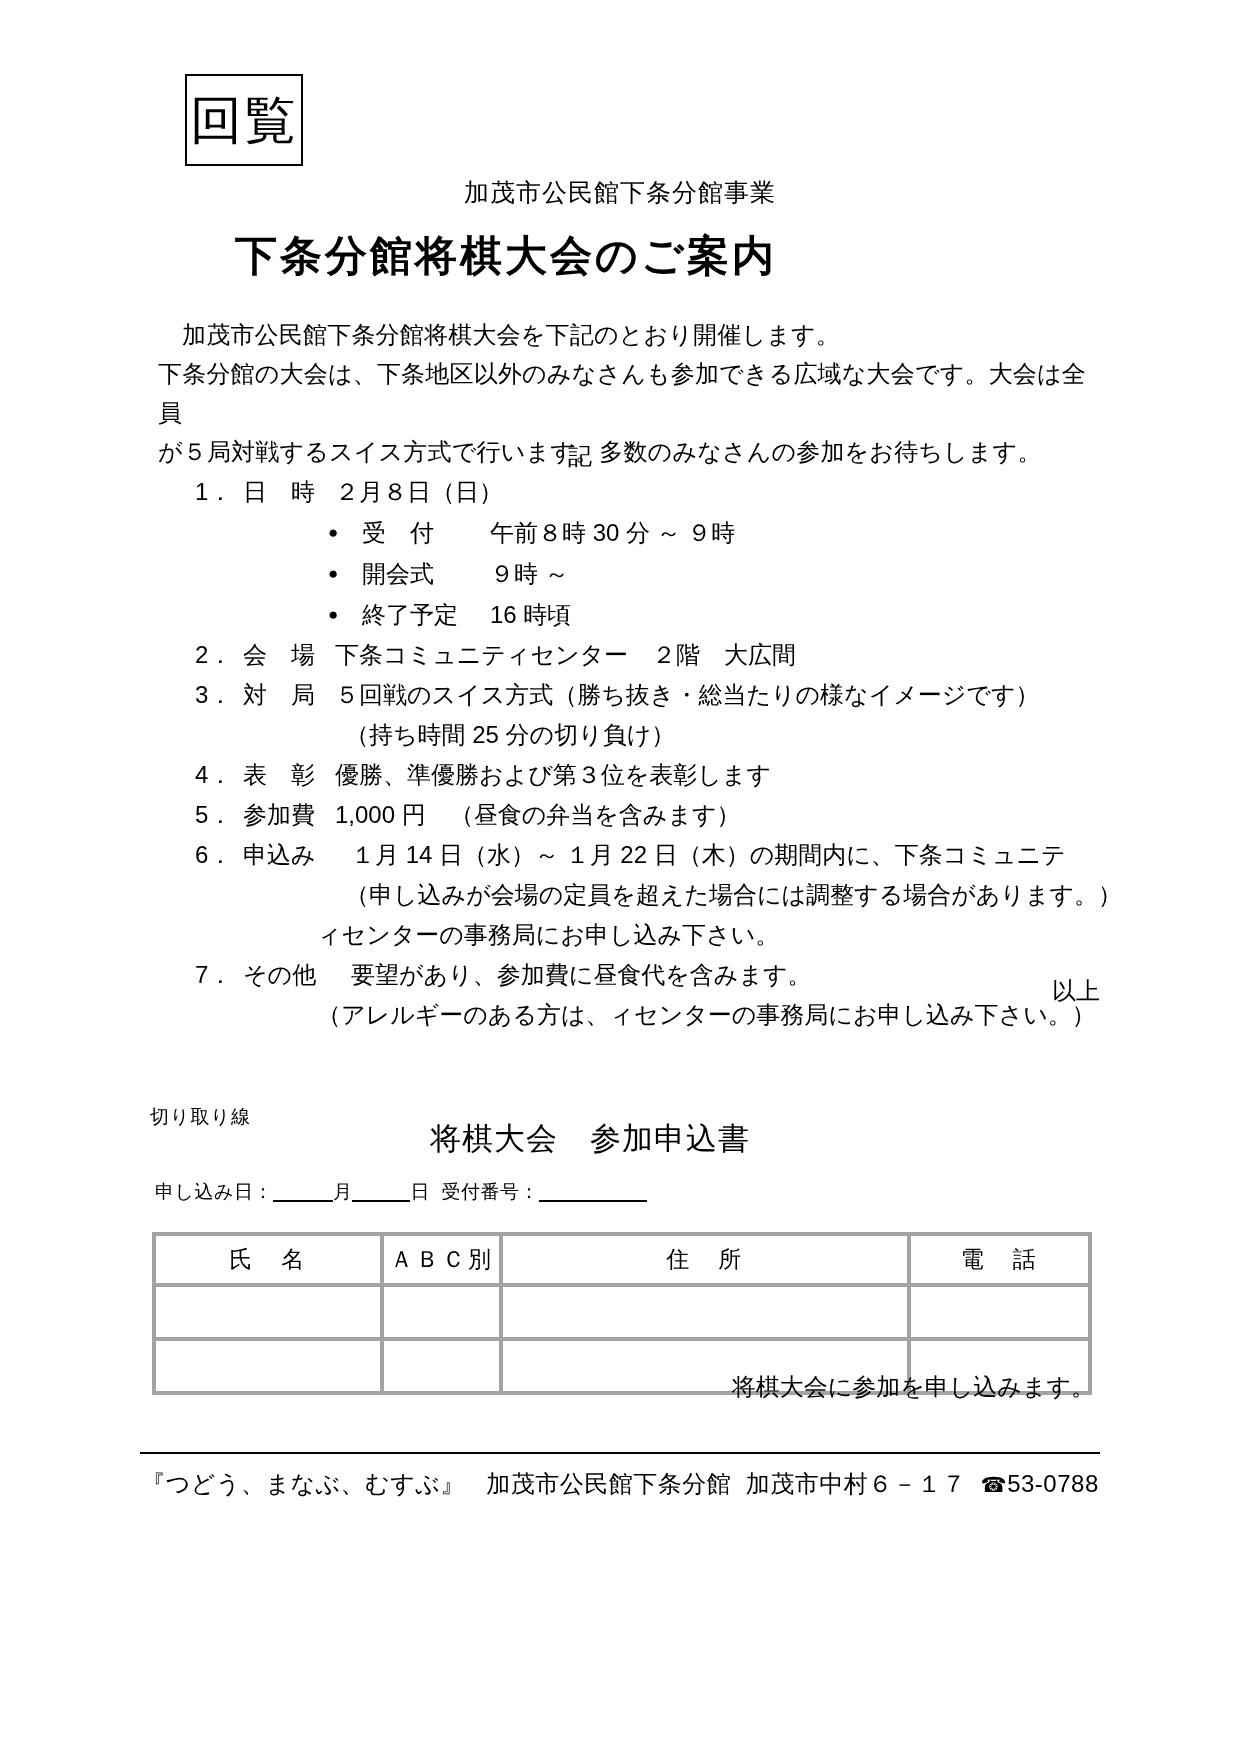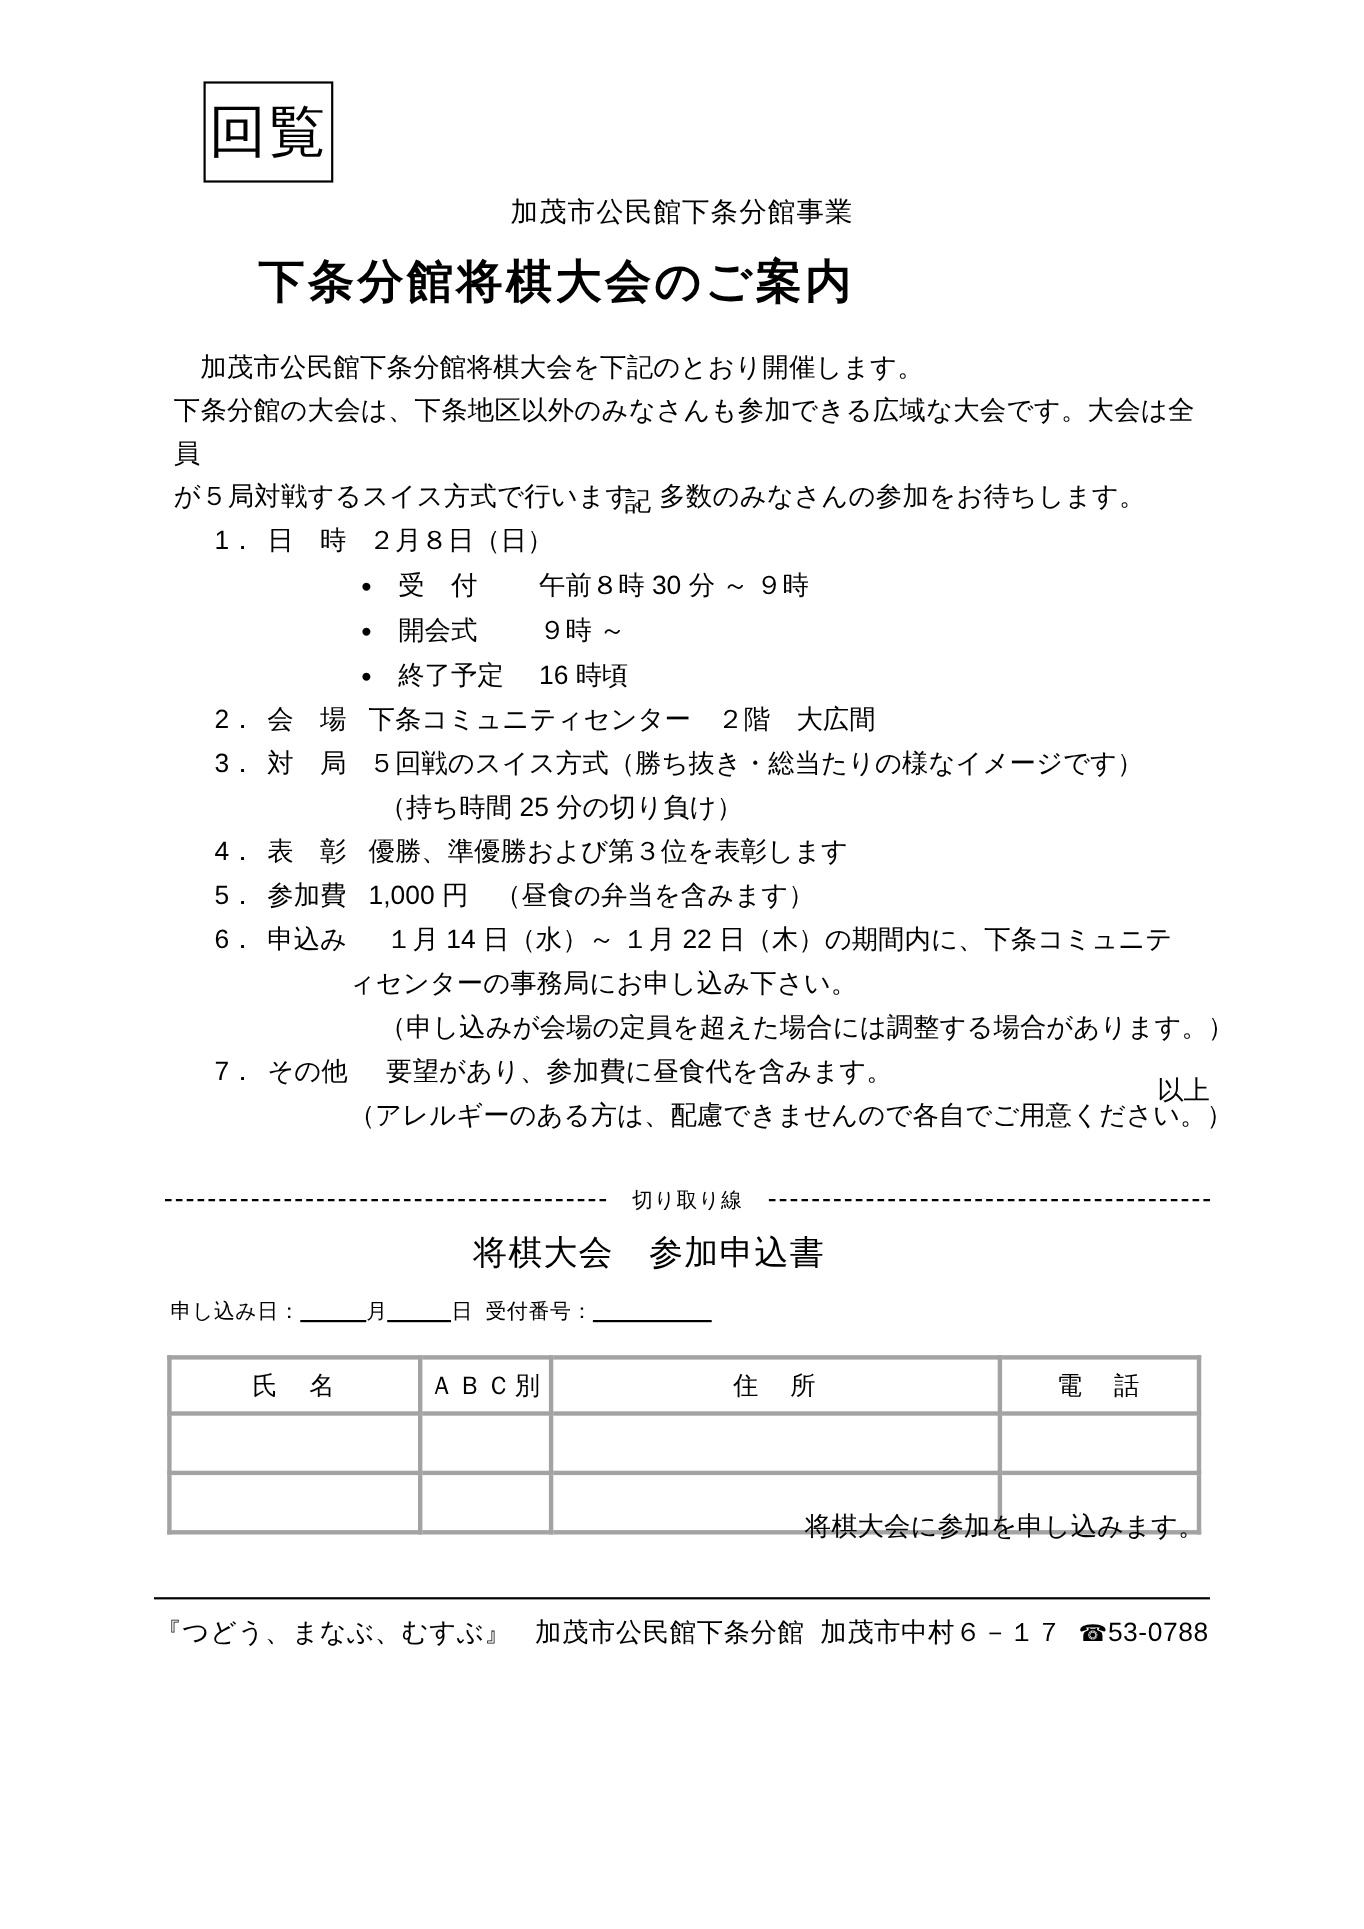--- a/index.html
+++ b/index.html
@@ -136,24 +136,25 @@
     right: 140px; top: 975px;
     font-size: 24px;
   }
 
   
   .cutline {
     position: absolute;
     left: 150px; top: 1078px;
     width: 950px;
     display: flex;
-    align-items: center;
+    align-items: flex-start;
     gap: 24px;
     font-size: 19px;
     font-family: "DejaVu Serif", "Liberation Serif", serif;
+    flex-direction: column;
   }
   .cutline .dash {
     flex: 1 1 auto;
     border-top: 2px dashed #000;
     height: 0;
   }
   .cutline .cut-label { white-space: nowrap; letter-spacing: 1px; }
 
   
   .form-title {
@@ -296,29 +297,29 @@
       <span class="item-num">5．</span>
       <span class="item-label">参加費</span>
       <span class="item-value">1,000 円　（昼食の弁当を含みます）</span>
     </div>
 
     <div class="item-row">
       <span class="item-num">6．</span>
       <span class="item-label wide">申込み</span>
       <span class="item-value">１月 14 日（水）～ １月 22 日（木）の期間内に、下条コミュニテ</span>
     </div>
+    <div class="cont-line deep">（申し込みが会場の定員を超えた場合には調整する場合があります。）</div>
     <div class="cont-line deep2">ィセンターの事務局にお申し込み下さい。</div>
-    <div class="cont-line deep">（申し込みが会場の定員を超えた場合には調整する場合があります。）</div>
 
     <div class="item-row">
       <span class="item-num">7．</span>
       <span class="item-label wide">その他</span>
       <span class="item-value">要望があり、参加費に昼食代を含みます。</span>
     </div>
-    <div class="cont-line deep2">（アレルギーのある方は、配慮できませんので各自でご用意ください。）</div>
+    <div class="cont-line deep2">（アレルギーのある方は、ィセンターの事務局にお申し込み下さい。）</div>
   </div>
 
   <div class="ijou">以上</div>
 
   <div class="cutline">
     <span class="dash"></span>
     <span class="cut-label">切り取り線</span>
     <span class="dash"></span>
   </div>
 

